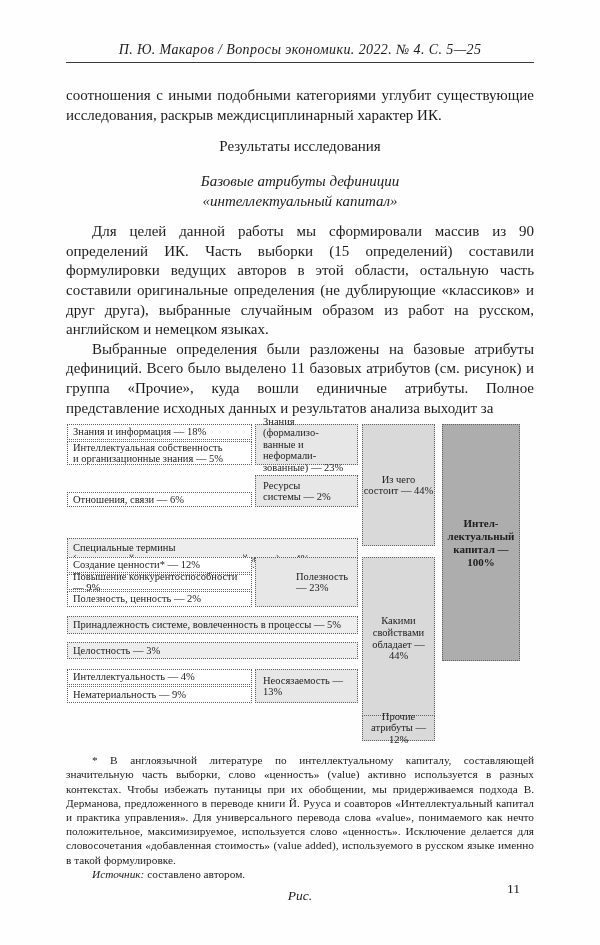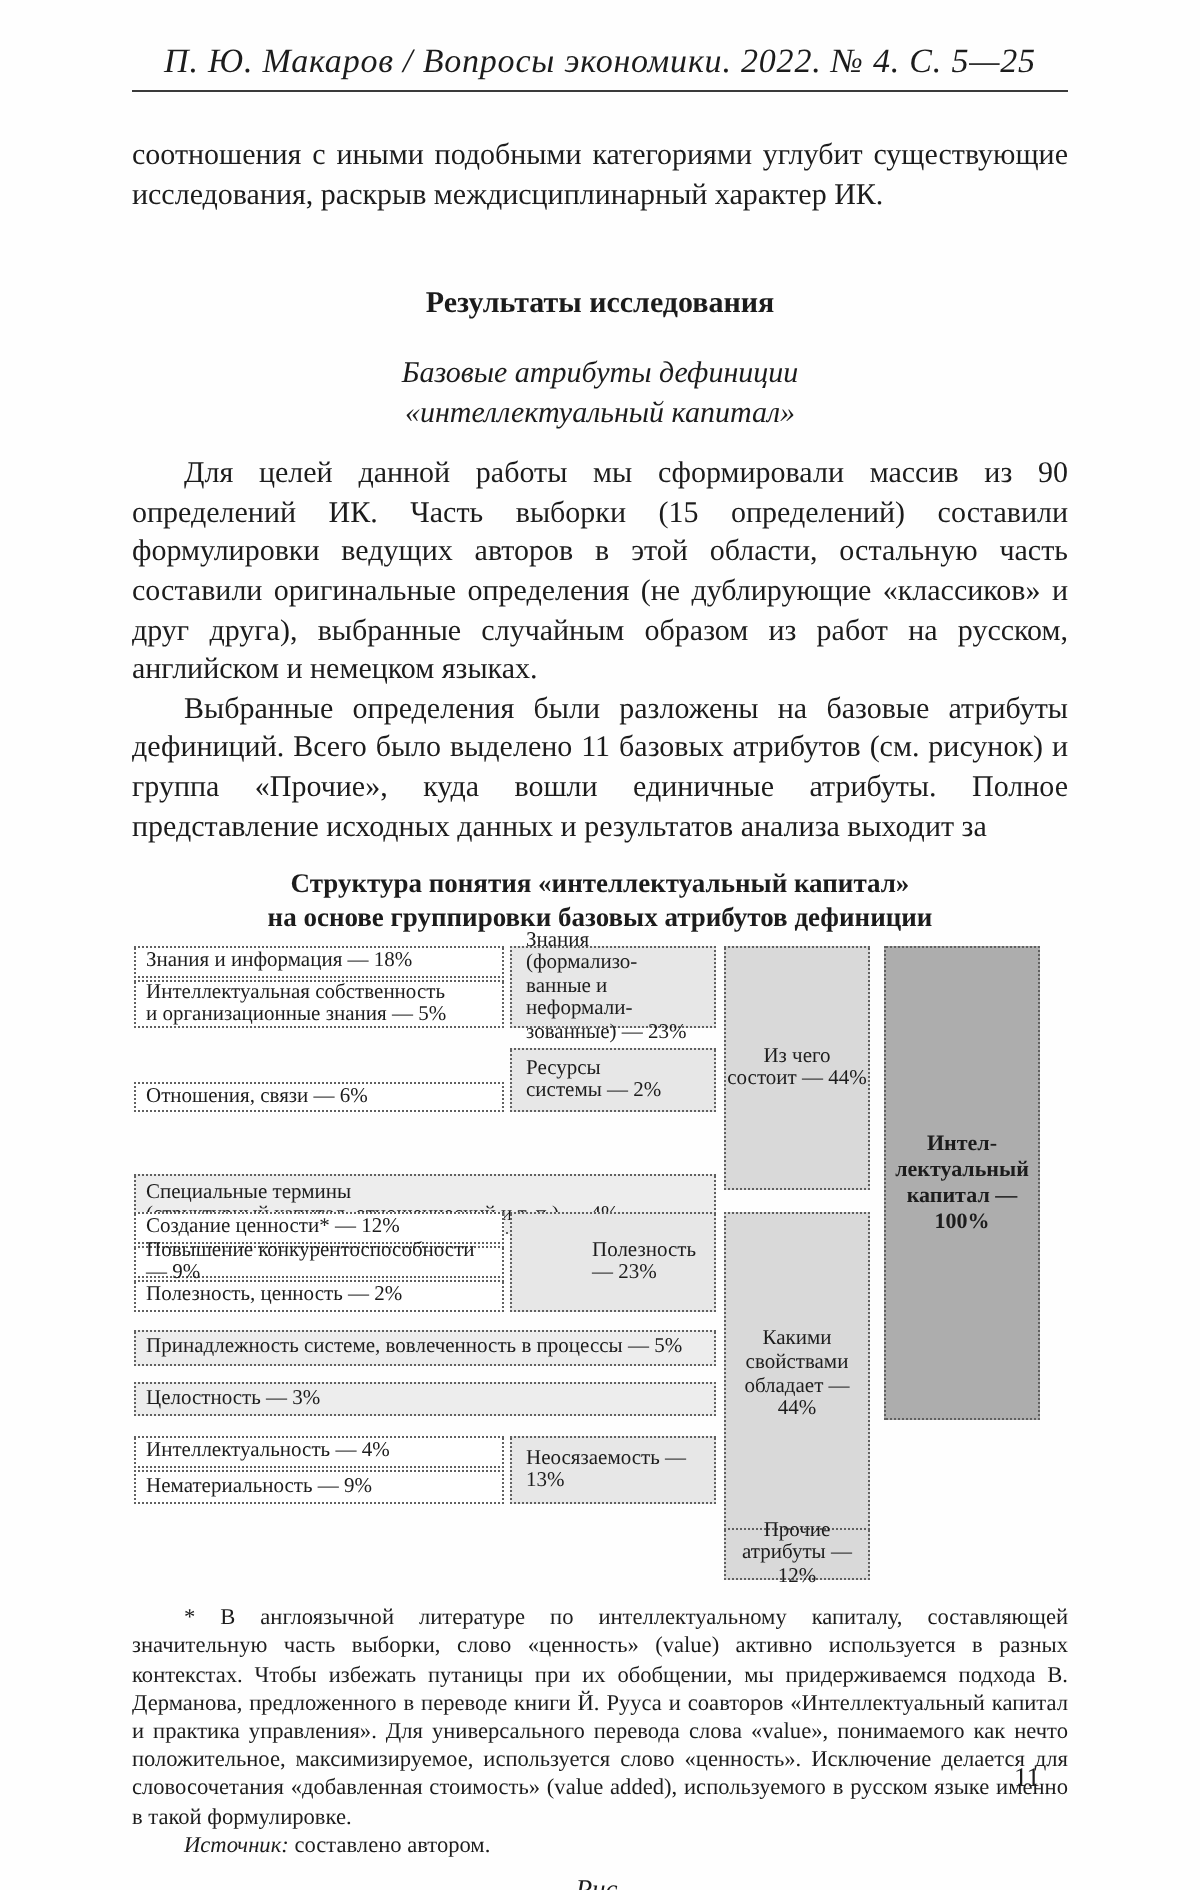--- a/index.html
+++ b/index.html
@@ -11,41 +11,41 @@
     color:#1c1c1c;
     font-family:"Liberation Serif","DejaVu Serif",serif;
     overflow:hidden;
     box-sizing:border-box;
     padding:0 66px;
   }
   .prelines{white-space:pre-line;}
 
   
   .running-head{
-    margin-top:21px;
+    margin-top:42px;
     text-align:center;
     font-style:italic;
-    font-size:17px;
+    font-size:14px;
     letter-spacing:.4px;
     padding-bottom:4px;
     border-bottom:1.2px solid #3a3a3a;
   }
 
   
   .body-par{
     font-size:15px;
     line-height:19.6px;
     text-align:justify;
   }
   .par-cont{margin-top:23px;}
   .indent{text-indent:26px;}
   .results-heading{
-    margin-top:36px;
+    margin-top:13px;
     text-align:center;
-    font-weight:bold;
+    font-weight:normal;
     font-size:15px;
   }
   .sub-heading{
     margin-top:17px;
     text-align:center;
     font-style:italic;
     font-size:15px;
     line-height:19.5px;
   }
   .par-sample{margin-top:11px;}
@@ -113,22 +113,20 @@
 
   <div class="results-heading">Результаты исследования</div>
 
   <div class="sub-heading prelines">Базовые атрибуты дефиниции
 «интеллектуальный капитал»</div>
 
   <div class="body-par indent par-sample">Для целей данной работы мы сформировали массив из 90 определений ИК. Часть выборки (15 определений) составили формулировки ведущих авторов в этой области, остальную часть составили оригинальные определения (не дублирующие «классиков» и друг друга), выбранные случайным образом из работ на русском, английском и немецком языках.</div>
 
   <div class="body-par indent">Выбранные определения были разложены на базовые атрибуты дефиниций. Всего было выделено 11 базовых атрибутов (см. рисунок) и группа «Прочие», куда вошли единичные атрибуты. Полное представление исходных данных и результатов анализа выходит за</div>
 
-  <div class="fig-title prelines">Структура понятия «интеллектуальный капитал»
-на основе группировки базовых атрибутов дефиниции</div>
 
   <div class="diagram">
 
     <div class="bx bx-attr prelines" style="left:0;top:2px;width:185px;height:16px;">Знания и информация — 18%</div>
     <div class="bx bx-attr prelines" style="left:0;top:19px;width:185px;height:24px;">Интеллектуальная собственность
 и организационные знания — 5%</div>
     <div class="bx bx-grp prelines" style="left:188px;top:2px;width:103px;height:41px;">Знания (формализо-
 ванные и неформали-
 зованные) — 23%</div>
 

